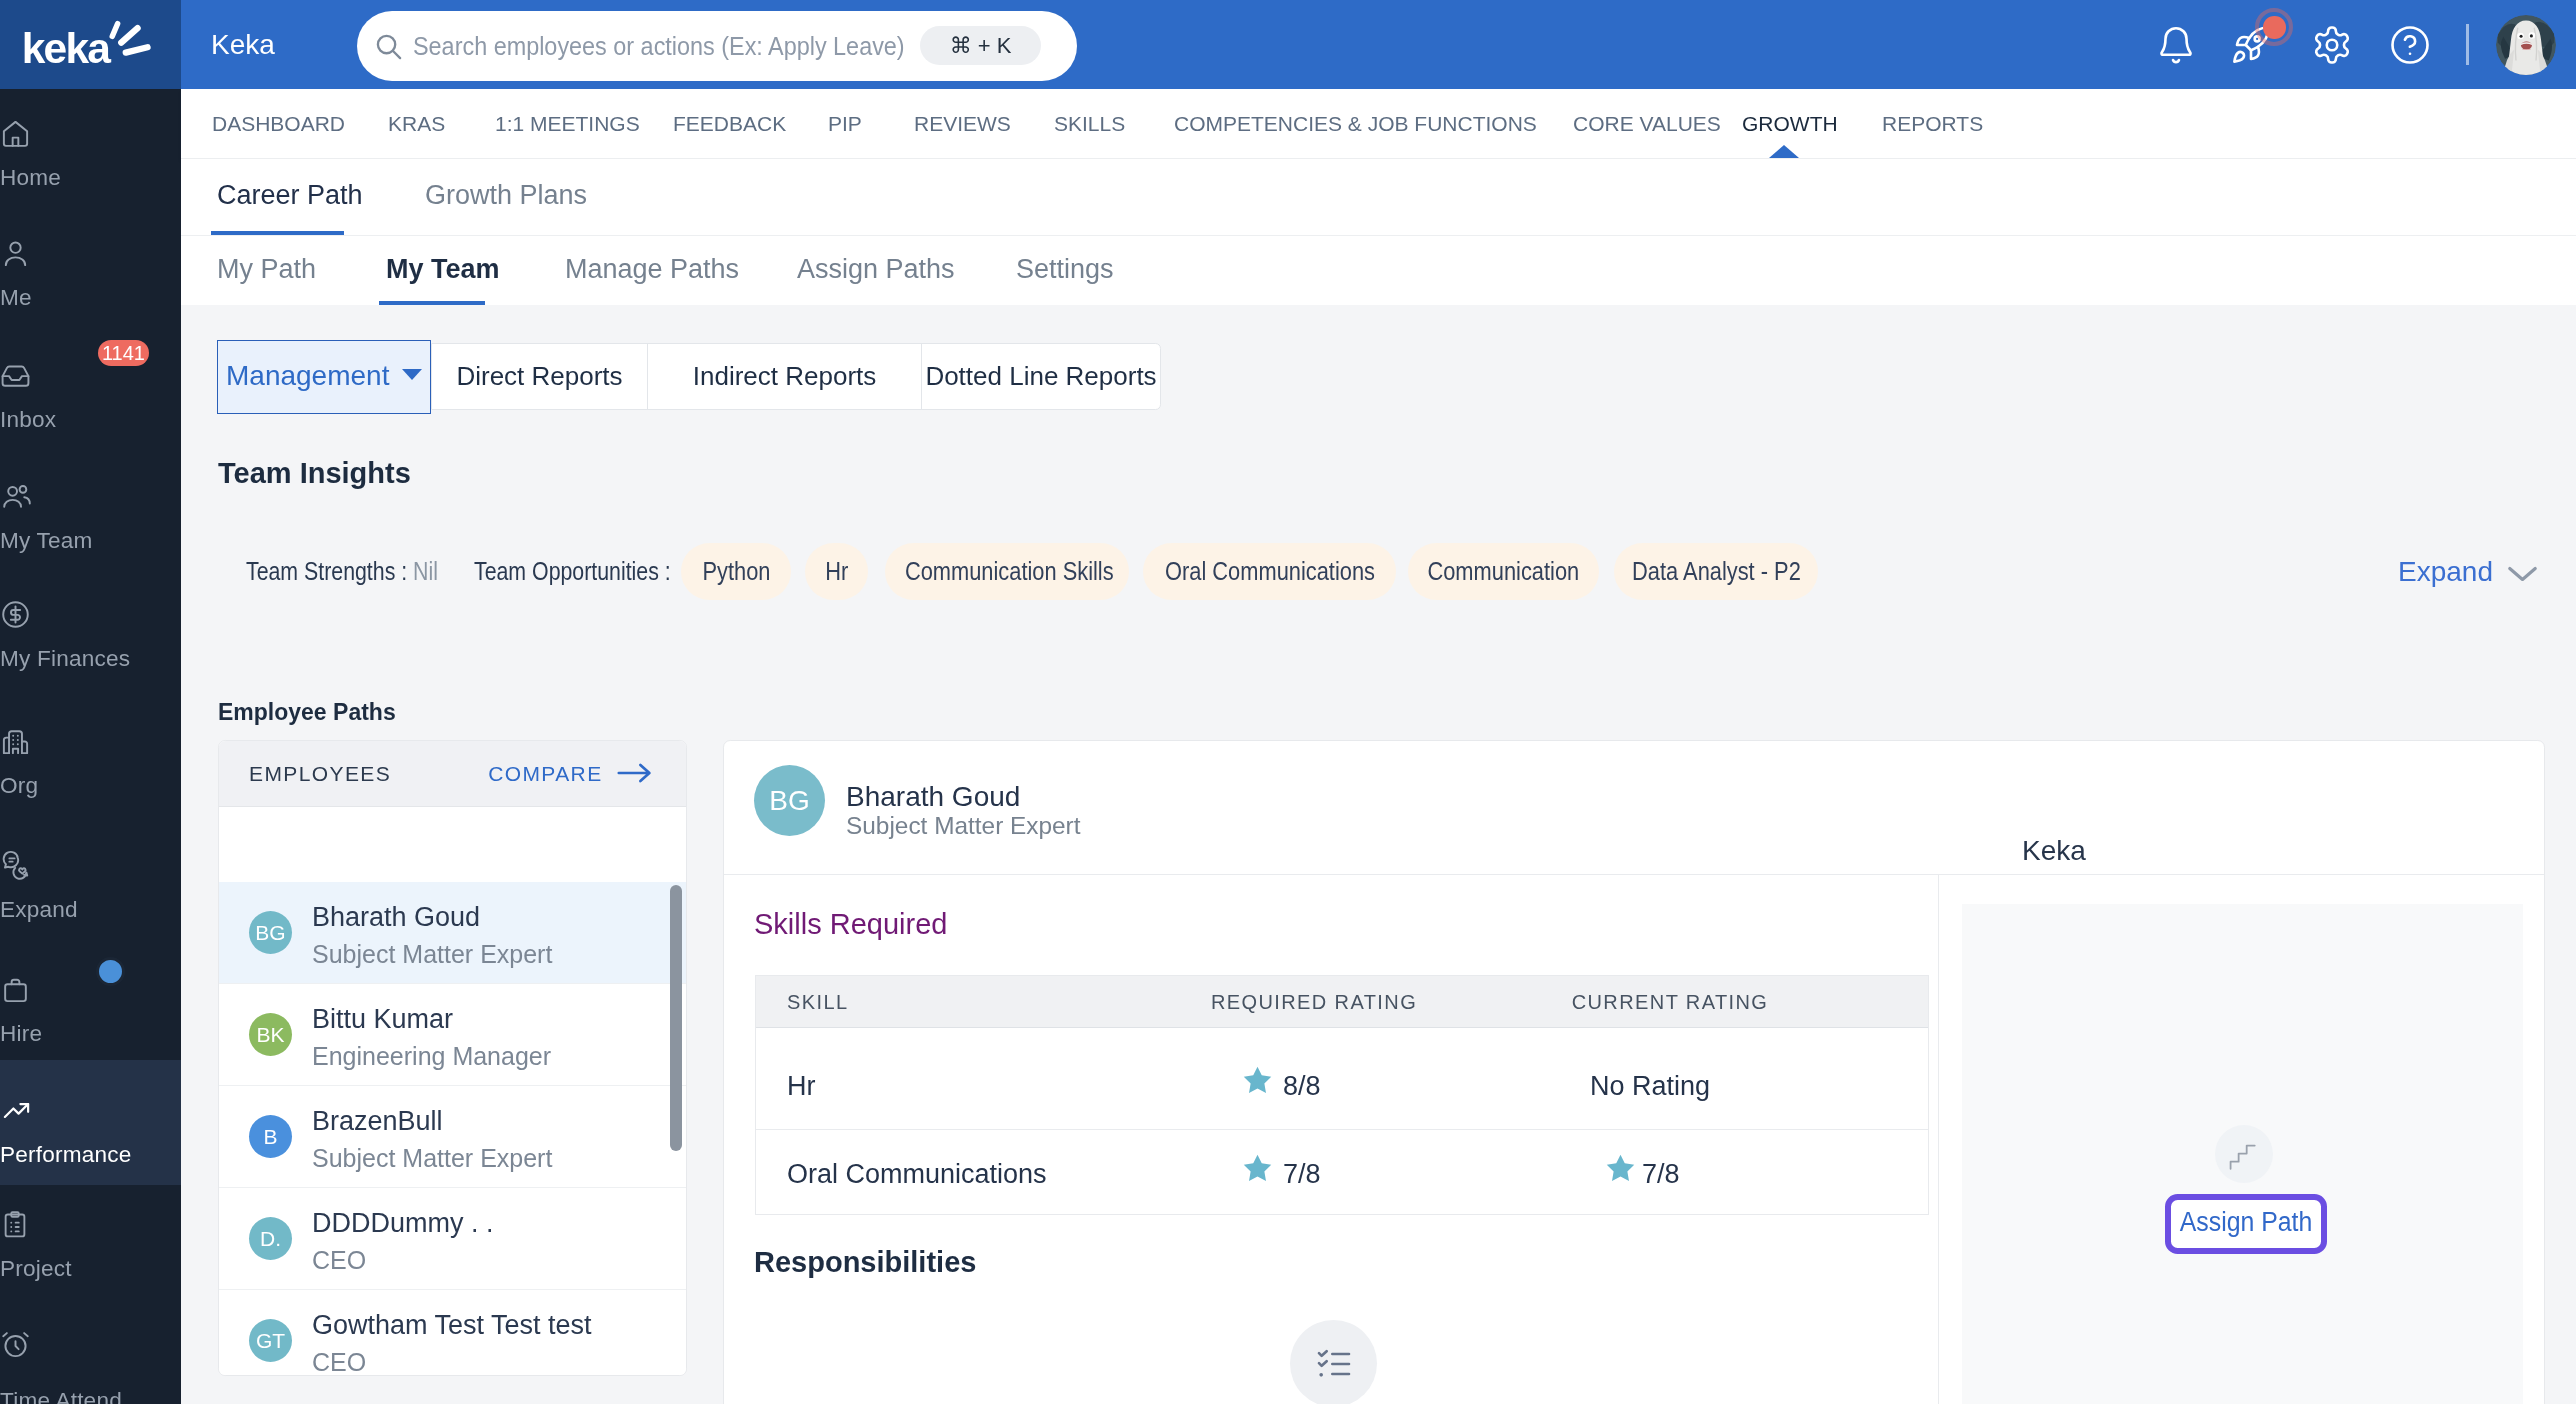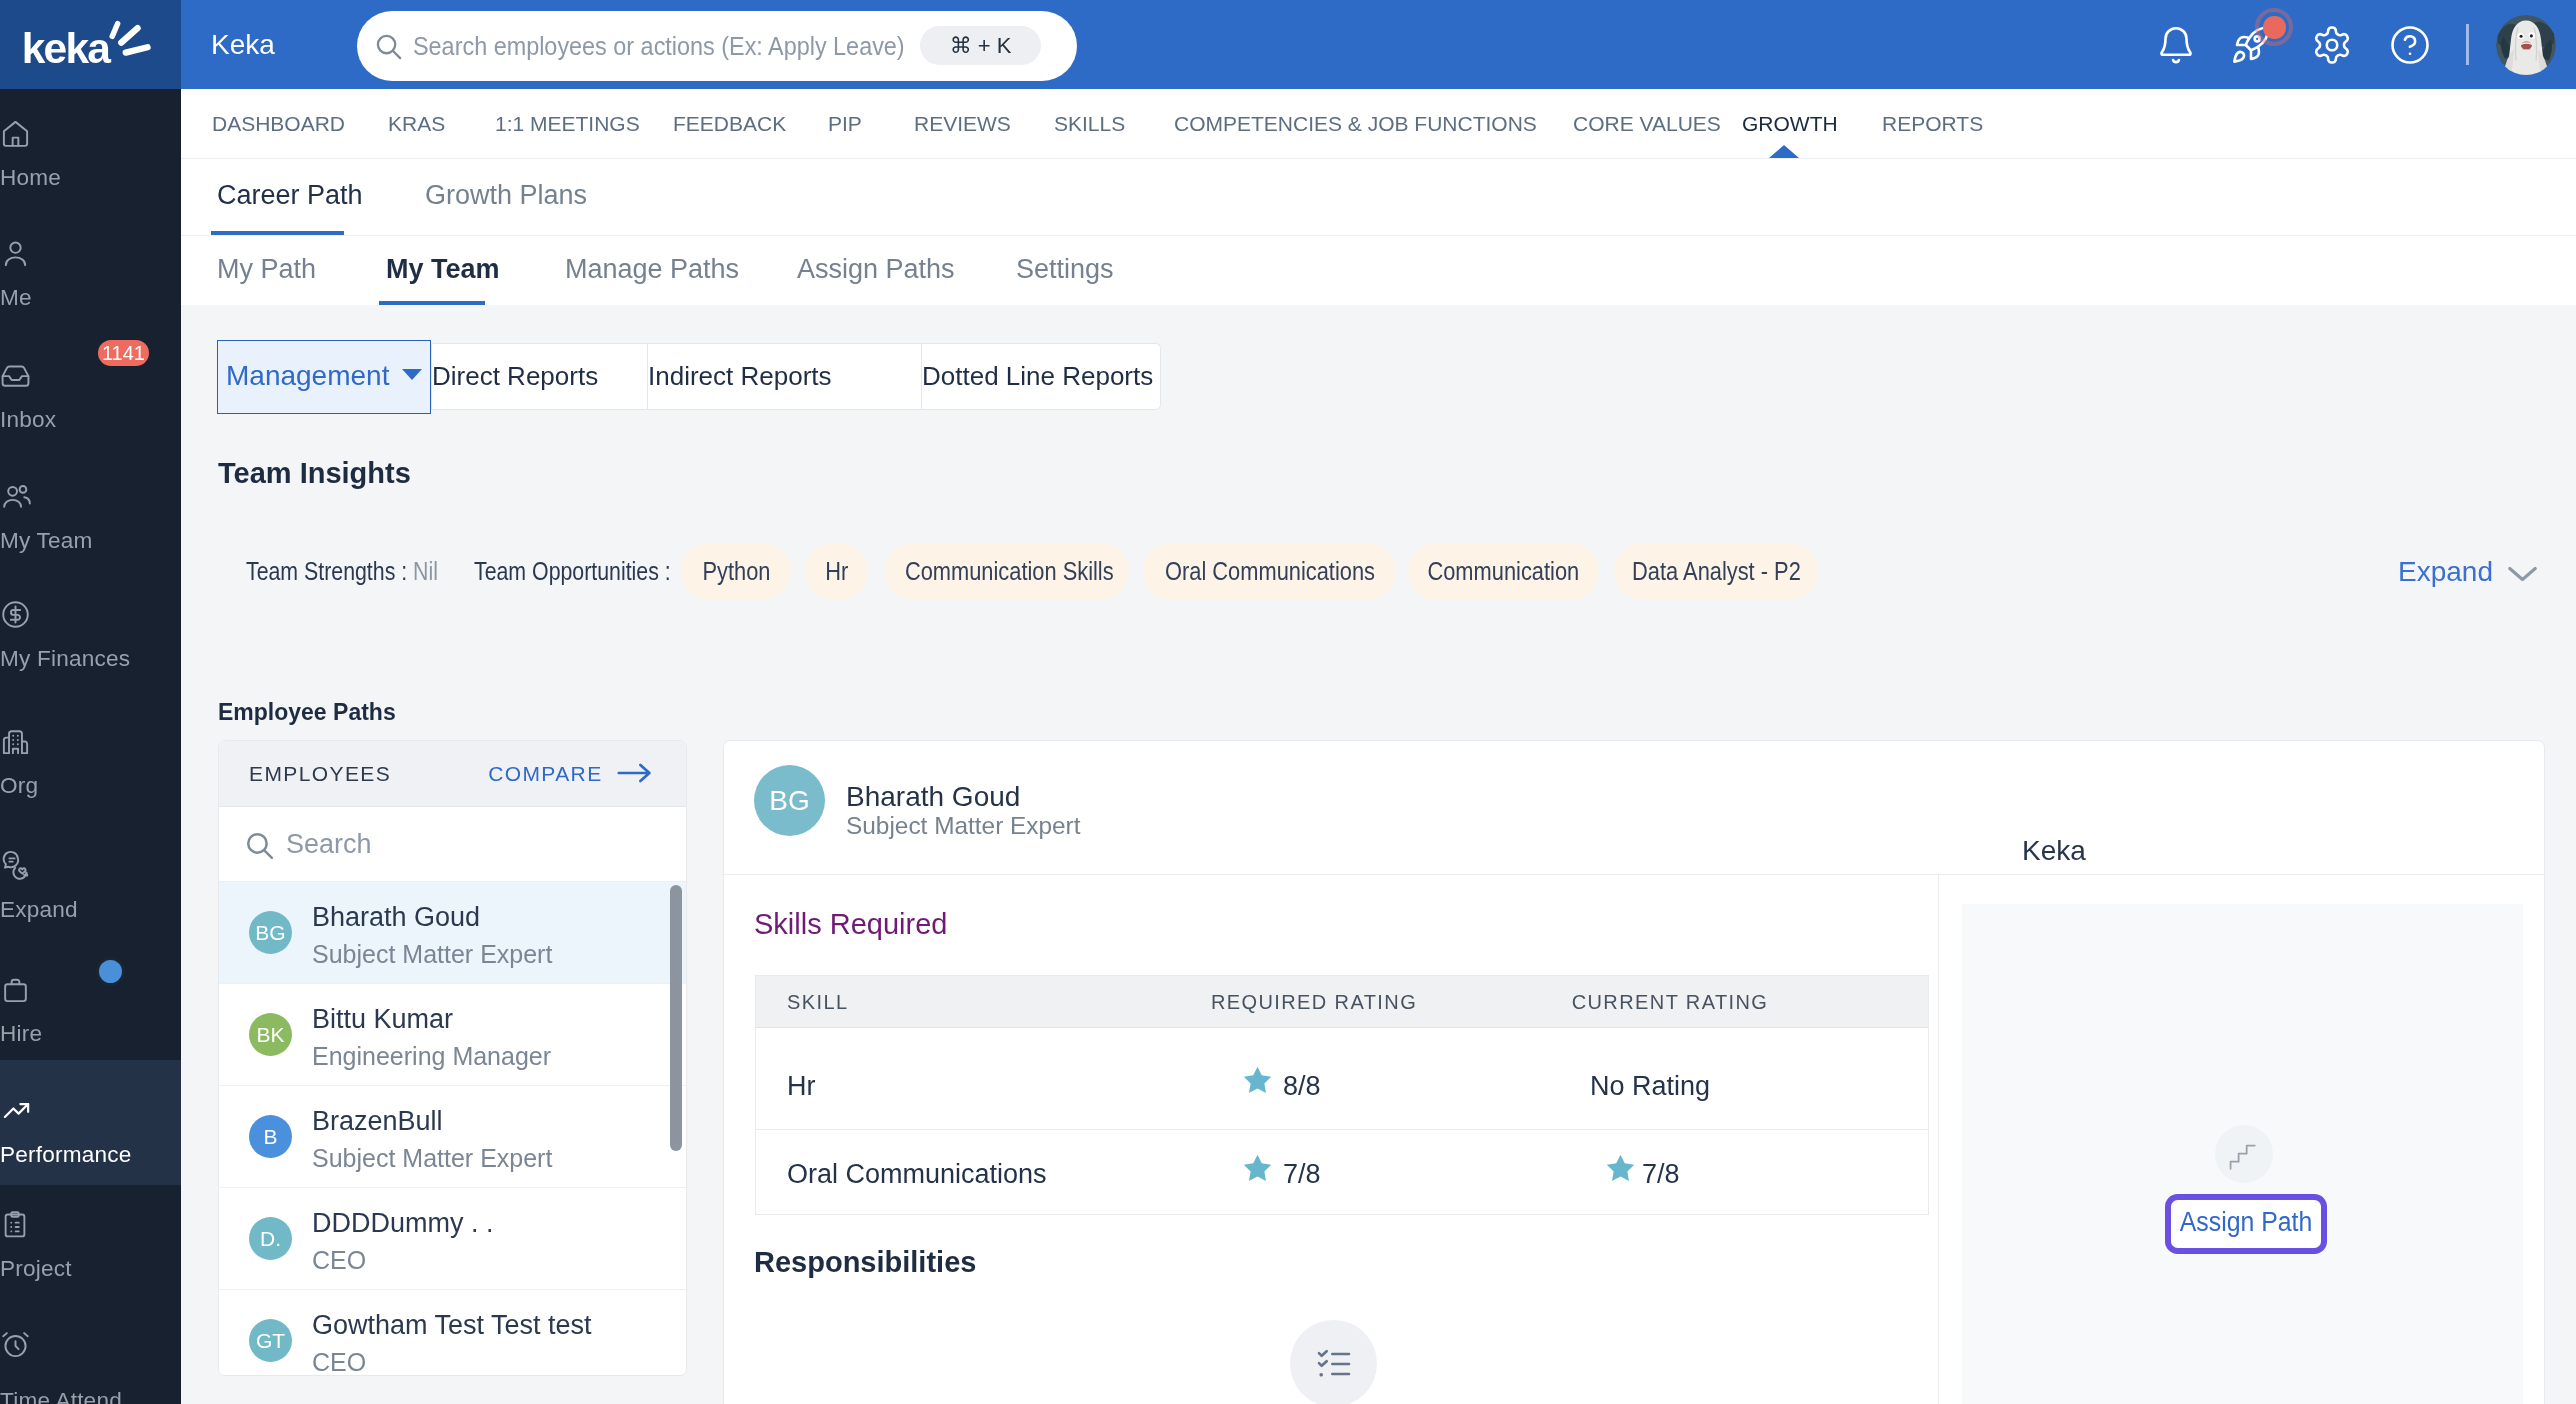--- a/index.html
+++ b/index.html
@@ -30,21 +30,21 @@
 .navitem.on{color:#1b2a3d}
 #navtri{position:absolute;left:1588px;bottom:0;width:0;height:0;border-left:15.4px solid transparent;border-right:15.4px solid transparent;border-bottom:13.5px solid #2e6bc7}
 #row2{position:absolute;left:181px;top:159px;width:2395px;height:76px;background:#fff}
 #row2 .t{position:absolute;top:0;line-height:72px;font-size:27px;white-space:nowrap}
 #cpunder{position:absolute;left:30px;bottom:0;width:133px;height:4.5px;background:#2e6bc7}
 #row3{position:absolute;left:181px;top:235px;width:2395px;height:70px;background:#fff;border-top:0.9px solid #edeff1}
 #row3 .t{position:absolute;top:0;line-height:67px;font-size:27px;white-space:nowrap}
 #mtunder{position:absolute;left:198px;bottom:0;width:106px;height:4.5px;background:#2e6bc7}
 
 #seggroup{position:absolute;left:431px;top:343px;width:730px;height:67px;background:#fff;border:0.9px solid #e3e6ea;border-radius:0 5.4px 5.4px 0;display:flex}
-#seggroup .seg{line-height:65px;font-size:26px;color:#1f2e44;white-space:nowrap}
+#seggroup .seg{line-height:65px;text-align:center;font-size:26px;color:#1f2e44;white-space:nowrap}
 #mgmtbtn{position:absolute;left:217px;top:340px;width:214px;height:74px;background:#e9f1fc;border:1.8px solid #2a5fb8;border-radius:0;color:#2e6ac6;font-size:28px;text-align:center;line-height:70px}
 #mgmtbtn .car{display:inline-block;width:0;height:0;border-left:10px solid transparent;border-right:10px solid transparent;border-top:11.7px solid #2e6ac6;vertical-align:middle;margin-left:12.6px;margin-top:-5.4px}
 
 .h1{position:absolute;font-size:29px;font-weight:bold;color:#1d2c40;white-space:nowrap}
 .insrow{position:absolute;top:543px;height:57px;line-height:57px;white-space:nowrap;font-size:26px}
 .sqz{display:inline-block;transform:scaleX(.82);transform-origin:0 50%}
 .pill .in{display:inline-block;transform:scaleX(.84);transform-origin:50% 50%}
 .pill{position:absolute;top:543px;height:57px;line-height:57px;border-radius:29px;background:#fdf3e7;color:#32405a;font-size:26px;text-align:center;white-space:nowrap}
 #expand{position:absolute;left:2398px;top:543px;height:57px;line-height:57px;color:#3b6fd1;font-size:28px}
 
@@ -286,27 +286,20 @@
     </svg></div>
 
 <div class="h1" style="left:218px;top:699px;font-size:23px">Employee Paths</div>
 <div id="lcard">
   <div id="lchead">
       <span class="emp">EMPLOYEES</span>
       <span class="cmp">COMPARE <svg width="36" height="22" viewBox="0 0 40 24" style="vertical-align:-2.7px;margin-left:7.2px">
           <path d="M2 12h33M26 3l10 9-10 9" fill="none" stroke="#2f6ac8" stroke-width="3" stroke-linecap="round" stroke-linejoin="round"></path>
         </svg></span>
     </div>
-  <div id="lcsearch">
-      <span class="ph">Search</span>
-    <svg style="position:absolute;left:23.5px;top:22px" width="33" height="33" viewBox="0 0 24 24" fill="none" stroke="#7e8a99" stroke-width="1.8" stroke-linecap="round">
-        <circle cx="10.5" cy="10.5" r="6.7"></circle>
-        <path d="M15.5 15.5 21 21"></path>
-      </svg>
-  </div>
   <div class="erow sel" style="top:141px">
     <div class="eav" style="background:#72b9c8">BG</div>
     <div class="ename">Bharath Goud</div>
       <div class="erole">Subject Matter Expert</div>
   </div>
   <div class="erow" style="top:243px">
     <div class="eav" style="background:#8cba60">BK</div>
     <div class="ename">Bittu Kumar</div>
       <div class="erole">Engineering Manager</div>
   </div>

